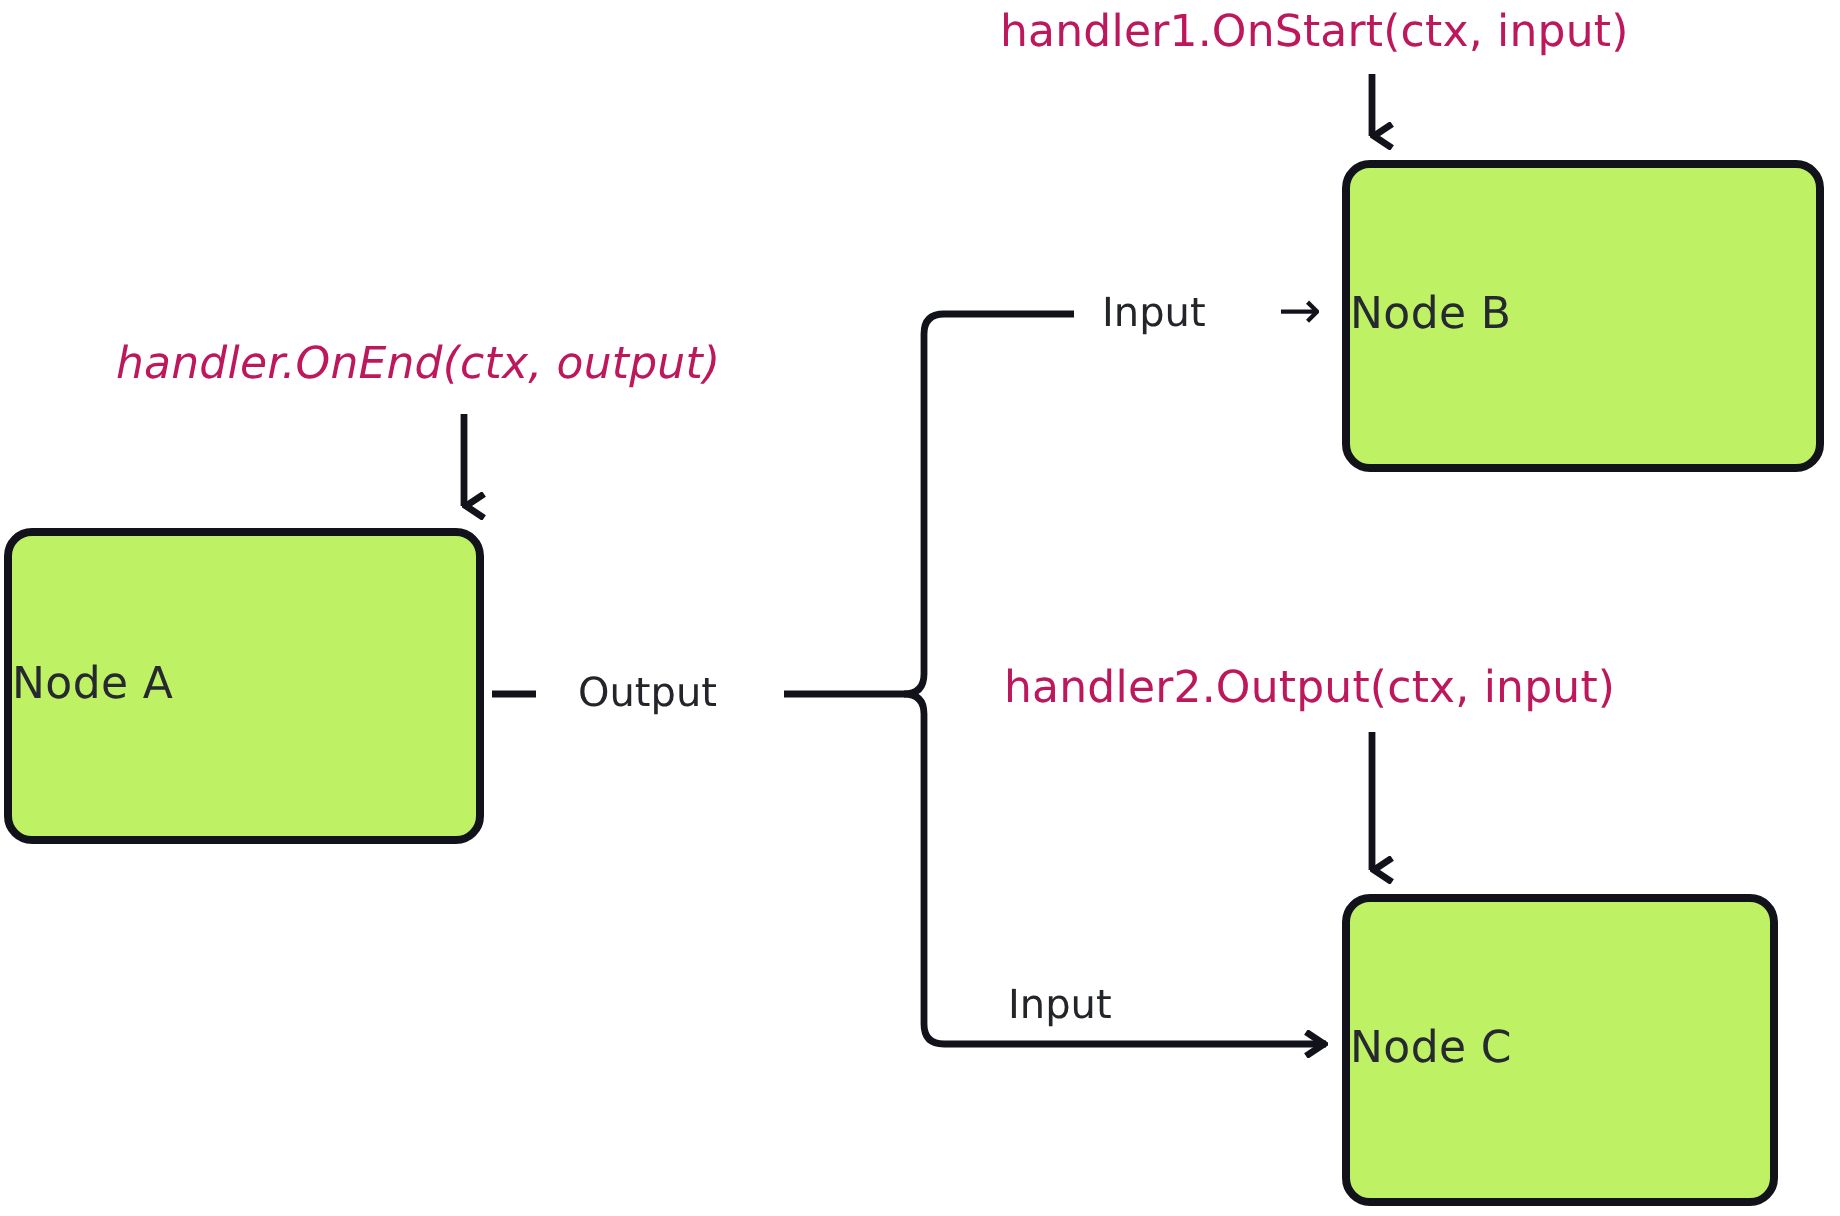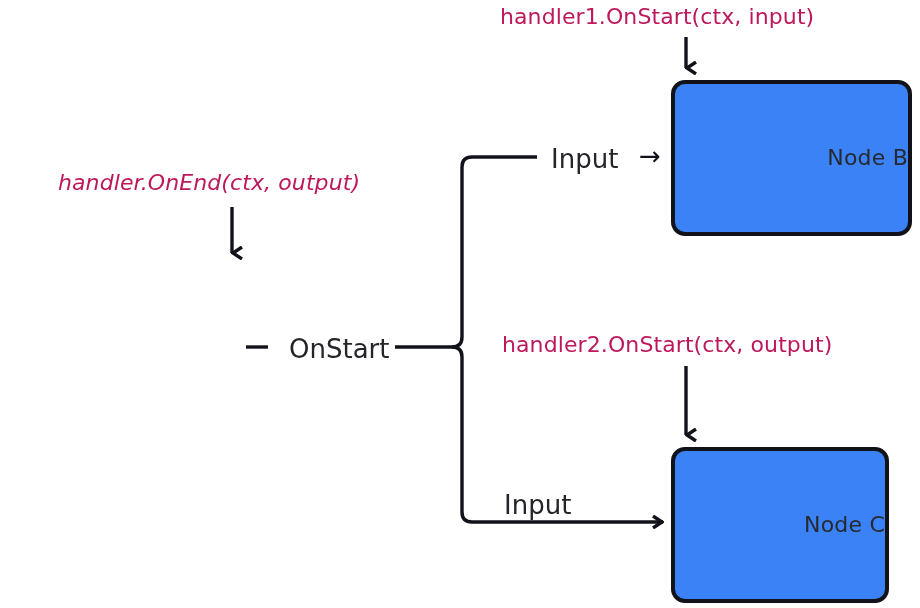--- a/index.html
+++ b/index.html
@@ -18,45 +18,45 @@
   #diagram-svg {
     position: absolute;
     left: 0;
     top: 0;
     width: 920px;
     height: 608px;
   }
   .node-box {
     position: absolute;
     box-sizing: border-box;
-    background: #3b82f6;
+    background: #bef264;
     border: 4px solid #12131a;
     border-radius: 14px;
     display: flex;
     align-items: center;
-    justify-content: flex-end;
+    justify-content: flex-start;
   }
   .node-label {
     font-size: 22px;
     color: #262a30;
     letter-spacing: 0.2px;
     line-height: 1;
     white-space: nowrap;
   }
   .diagram-text {
     position: absolute;
     font-size: 22px;
     color: #be185d;
     line-height: 1;
     white-space: nowrap;
     letter-spacing: 0.1px;
   }
   .edge-label {
     position: absolute;
-    font-size: 26px;
+    font-size: 20px;
     color: #232528;
     line-height: 1;
     white-space: nowrap;
     background: #ffffff;
     padding: 0 6px;
   }
   .arrow-glyph {
     position: absolute;
     font-size: 26px;
     color: #12131a;
@@ -101,36 +101,39 @@
 
     <g>
       <line x1="686" y1="37" x2="686" y2="68" stroke="#12131a" stroke-width="3.4" stroke-linecap="butt" marker-end="url(#chev-down)"></line>
     </g>
 
     <g>
       <line x1="686" y1="366" x2="686" y2="435" stroke="#12131a" stroke-width="3.4" stroke-linecap="butt" marker-end="url(#chev-down)"></line>
     </g>
   </svg>
 
+  <div class="node-box" style="left:2px; top:264px; width:240px; height:158px;">
+    <span class="node-label">Node A</span>
+  </div>
 
   <div class="node-box" style="left:671px; top:80px; width:241px; height:156px;">
     <span class="node-label">Node B</span>
   </div>
 
   <div class="node-box" style="left:671px; top:447px; width:218px; height:156px;">
     <span class="node-label">Node C</span>
   </div>
 
   <div class="diagram-text" style="left:58px; top:172px;font-style:italic;">handler.OnEnd(ctx, output)</div>
 
   <div class="diagram-text" style="left:500px; top:6px;">handler1.OnStart(ctx, input)</div>
 
-  <div class="diagram-text" style="left:502px; top:334px;">handler2.OnStart(ctx, output)</div>
+  <div class="diagram-text" style="left:502px; top:334px;">handler2.Output(ctx, input)</div>
 
-  <div class="edge-label" style="left:283px; top:336px;">OnStart</div>
+  <div class="edge-label" style="left:283px; top:336px;">Output</div>
 
   <div class="edge-label" style="left:545px; top:146px;">Input</div>
 
   <div class="edge-label" style="left:498px; top:492px;">Input</div>
 
   <div class="arrow-glyph" style="left:639px; top:143px;">→</div>
 
 </div>
 
 </body></html>

